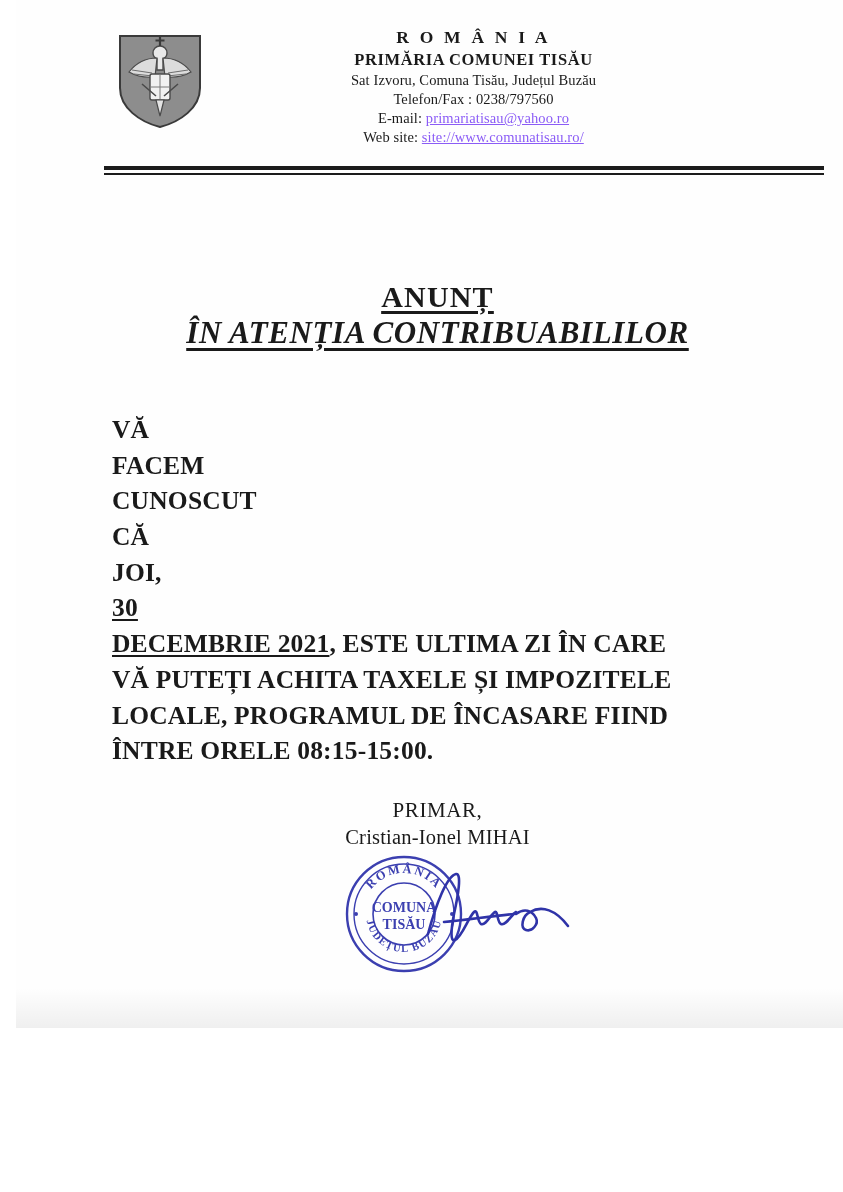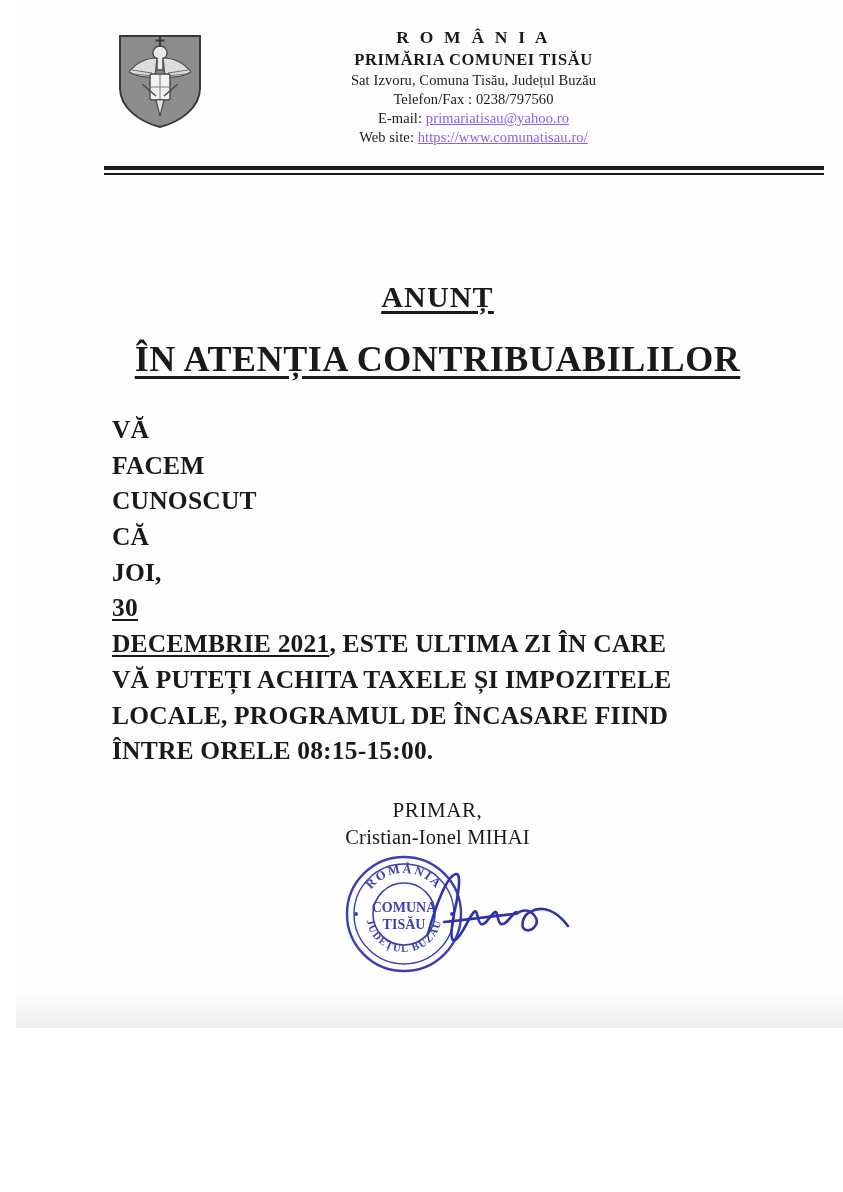--- a/index.html
+++ b/index.html
@@ -103,27 +103,28 @@
   }
   .title-main {
     font-size: 30px;
     font-weight: bold;
     letter-spacing: 1.2px;
     text-decoration: underline;
     text-underline-offset: 4px;
     display: inline-block;
   }
   .title-sub {
-    margin-top: 24px;
-    font-size: 36px;
+    margin-top: 1px;
+    font-size: 31px;
     font-weight: bold;
     letter-spacing: 0.6px;
     text-decoration: underline;
     text-underline-offset: 5px;
     display: inline-block;
+    font-style: italic;
   }
 
   
   .body-block {
     position: absolute;
     left: 96px;
     top: 412px;
     width: 700px;
     font-size: 25.5px;
     font-weight: bold;
@@ -211,21 +212,21 @@
 
     <div class="header-text">
       <div class="hdr-country">R O M Â N I A</div>
       <div class="hdr-institution">PRIMĂRIA COMUNEI TISĂU</div>
       <div class="hdr-line">Sat Izvoru, Comuna Tisău, Județul Buzău</div>
       <div class="hdr-line">Telefon/Fax : 0238/797560</div>
       <div class="hdr-line">
         <span>E-mail: </span><span class="hdr-link">primariatisau@yahoo.ro</span>
       </div>
       <div class="hdr-line">
-        <span>Web site: </span><span class="hdr-link">https://www.comunatisau.ro/</span>
+        <span>Web site: </span><span class="hdr-link">site://www.comunatisau.ro/</span>
       </div>
     </div>
   </div>
 
   <div class="rule-wrap">
     <div class="rule-thick"></div>
     <div class="rule-gap"></div>
     <div class="rule-thin"></div>
   </div>
 

